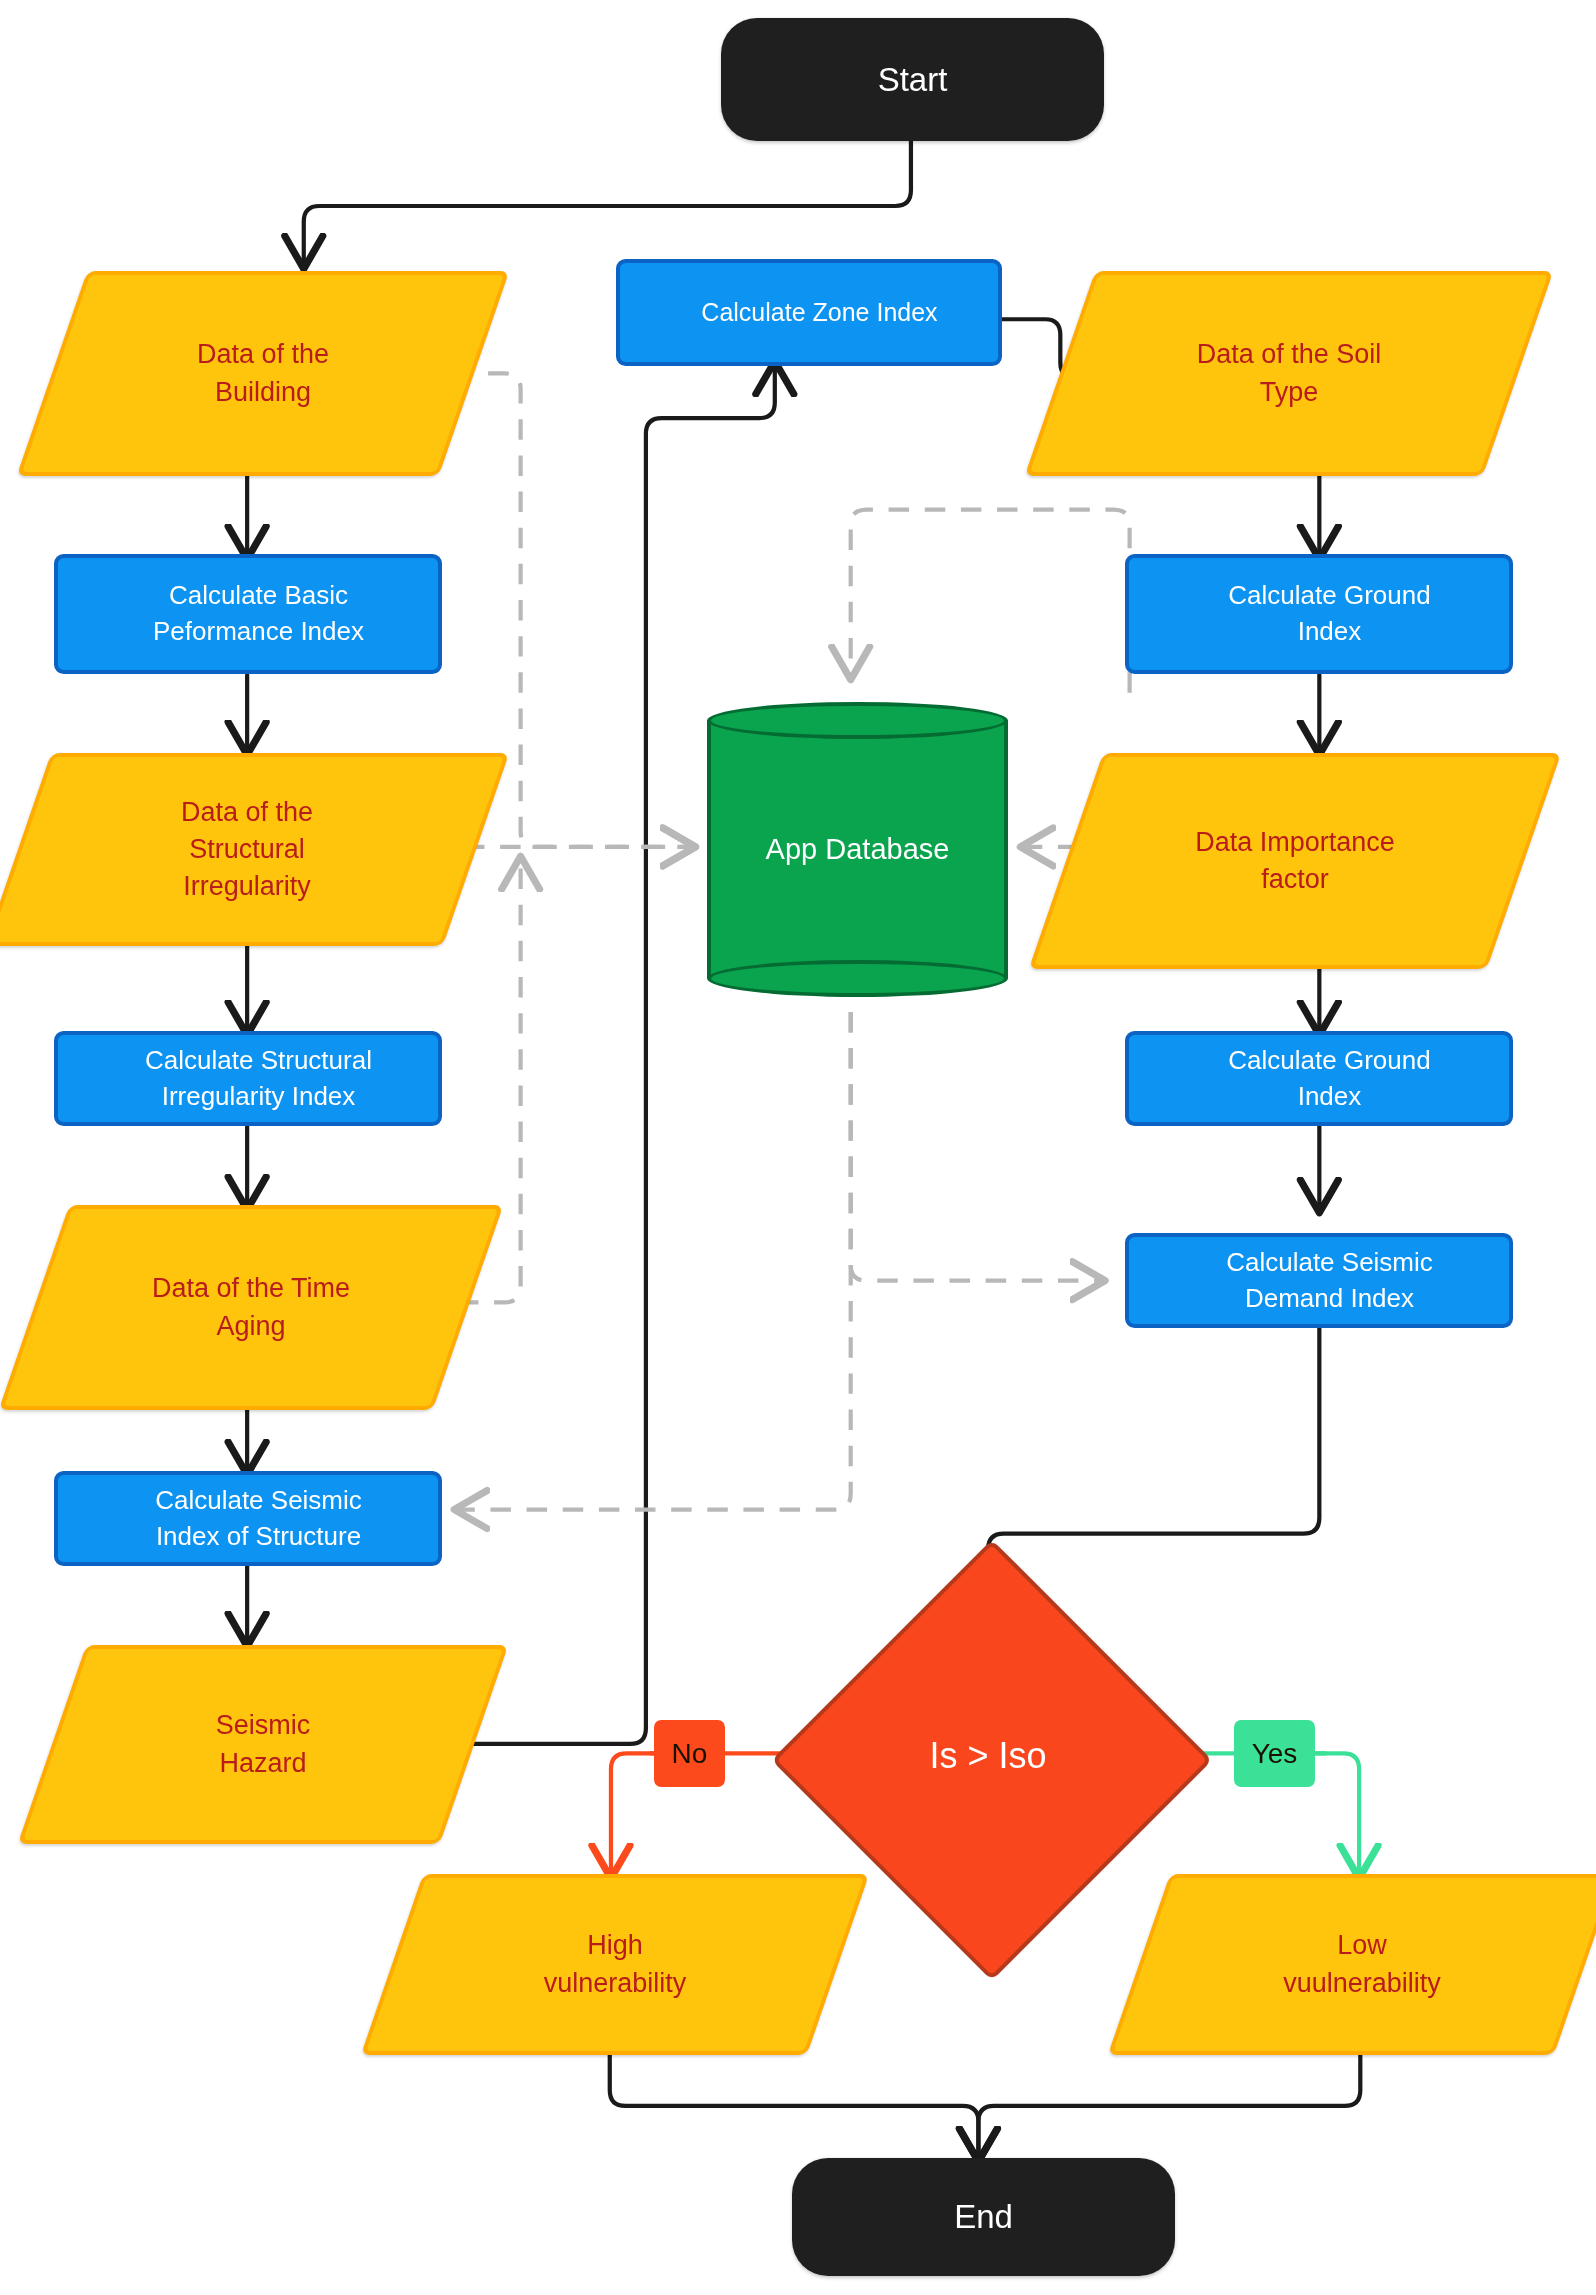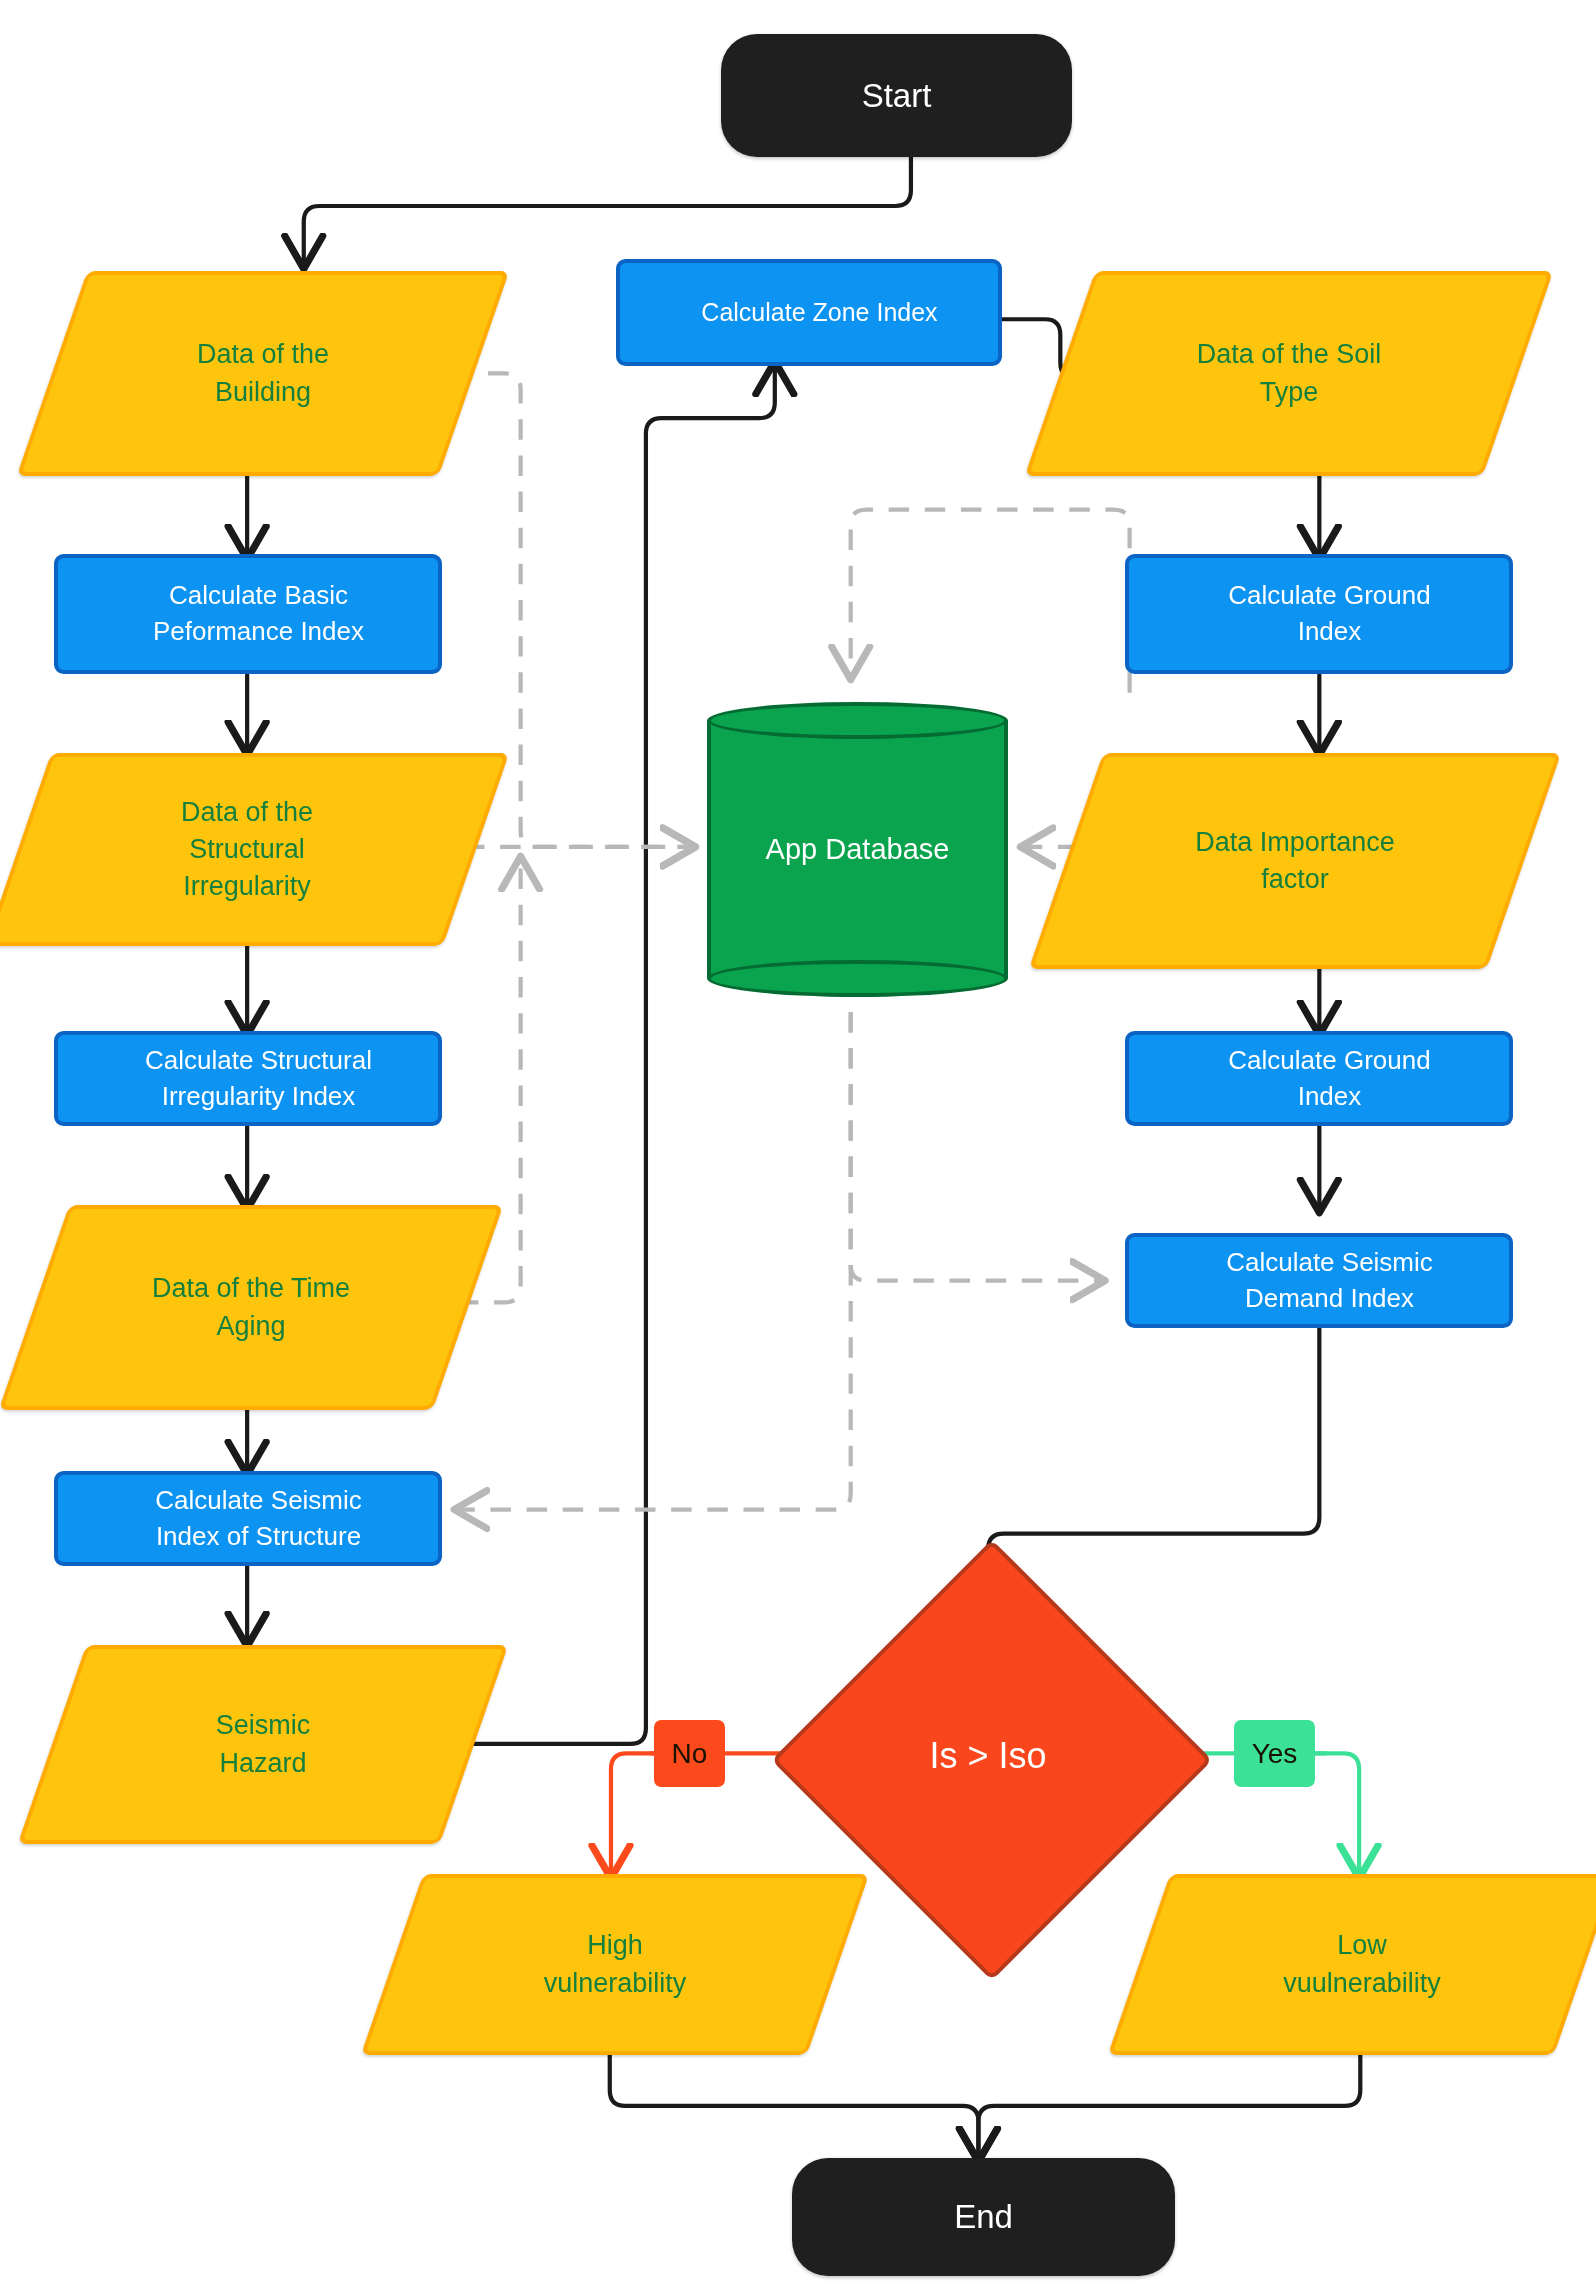--- a/index.html
+++ b/index.html
@@ -52,21 +52,21 @@
     color: #ffffff;
     border: 4.2px solid #0b63c4;
     border-radius: 9.6px;
     font-size: 26px;
     padding-left: 21px;
   }
 
   
   .dataShape {
     background: transparent;
-    color: #15803d;
+    color: #b91c1c;
     font-size: 27px;
     justify-content: center;
   }
   .dataShape .plate {
     position: absolute;
     left: 0; top: 0; right: 0; bottom: 0;
     background: #ffc40c;
     border: 4.2px solid #ffab00;
     border-radius: 8.4px;
     transform: skewX(-19deg);
@@ -220,21 +220,21 @@
       <path d="M1338,2911 L1080,2911"></path>
       <path d="M1190,2911 L1040,2911 Q1014,2911 1014,2937 L1014,3110" marker-end="url(#ahRed)"></path>
     </g>
 
     <g fill="none" stroke="#3ce198" stroke-width="7" stroke-linecap="round" stroke-linejoin="round">
       <path d="M1942,2911 L2200,2911"></path>
       <path d="M2090,2911 L2230,2911 Q2256,2911 2256,2937 L2256,3110" marker-end="url(#ahGreen)"></path>
     </g>
   </svg>
 
-  <div class="node term" style="left:721px; top:34px; width:351px; height:123px;">
+  <div class="node term" style="left:721px; top:18px; width:383px; height:123px;">
     <span>Start</span>
   </div>
 
   <div class="node dataShape" style="left:52px; top:271px; width:422px; height:205px;">
     <span class="plate"></span>
     <span class="lbl">Data of the
 Building</span>
   </div>
 
   <div class="node proc" style="left:54px; top:554px; width:388px; height:120px;">

